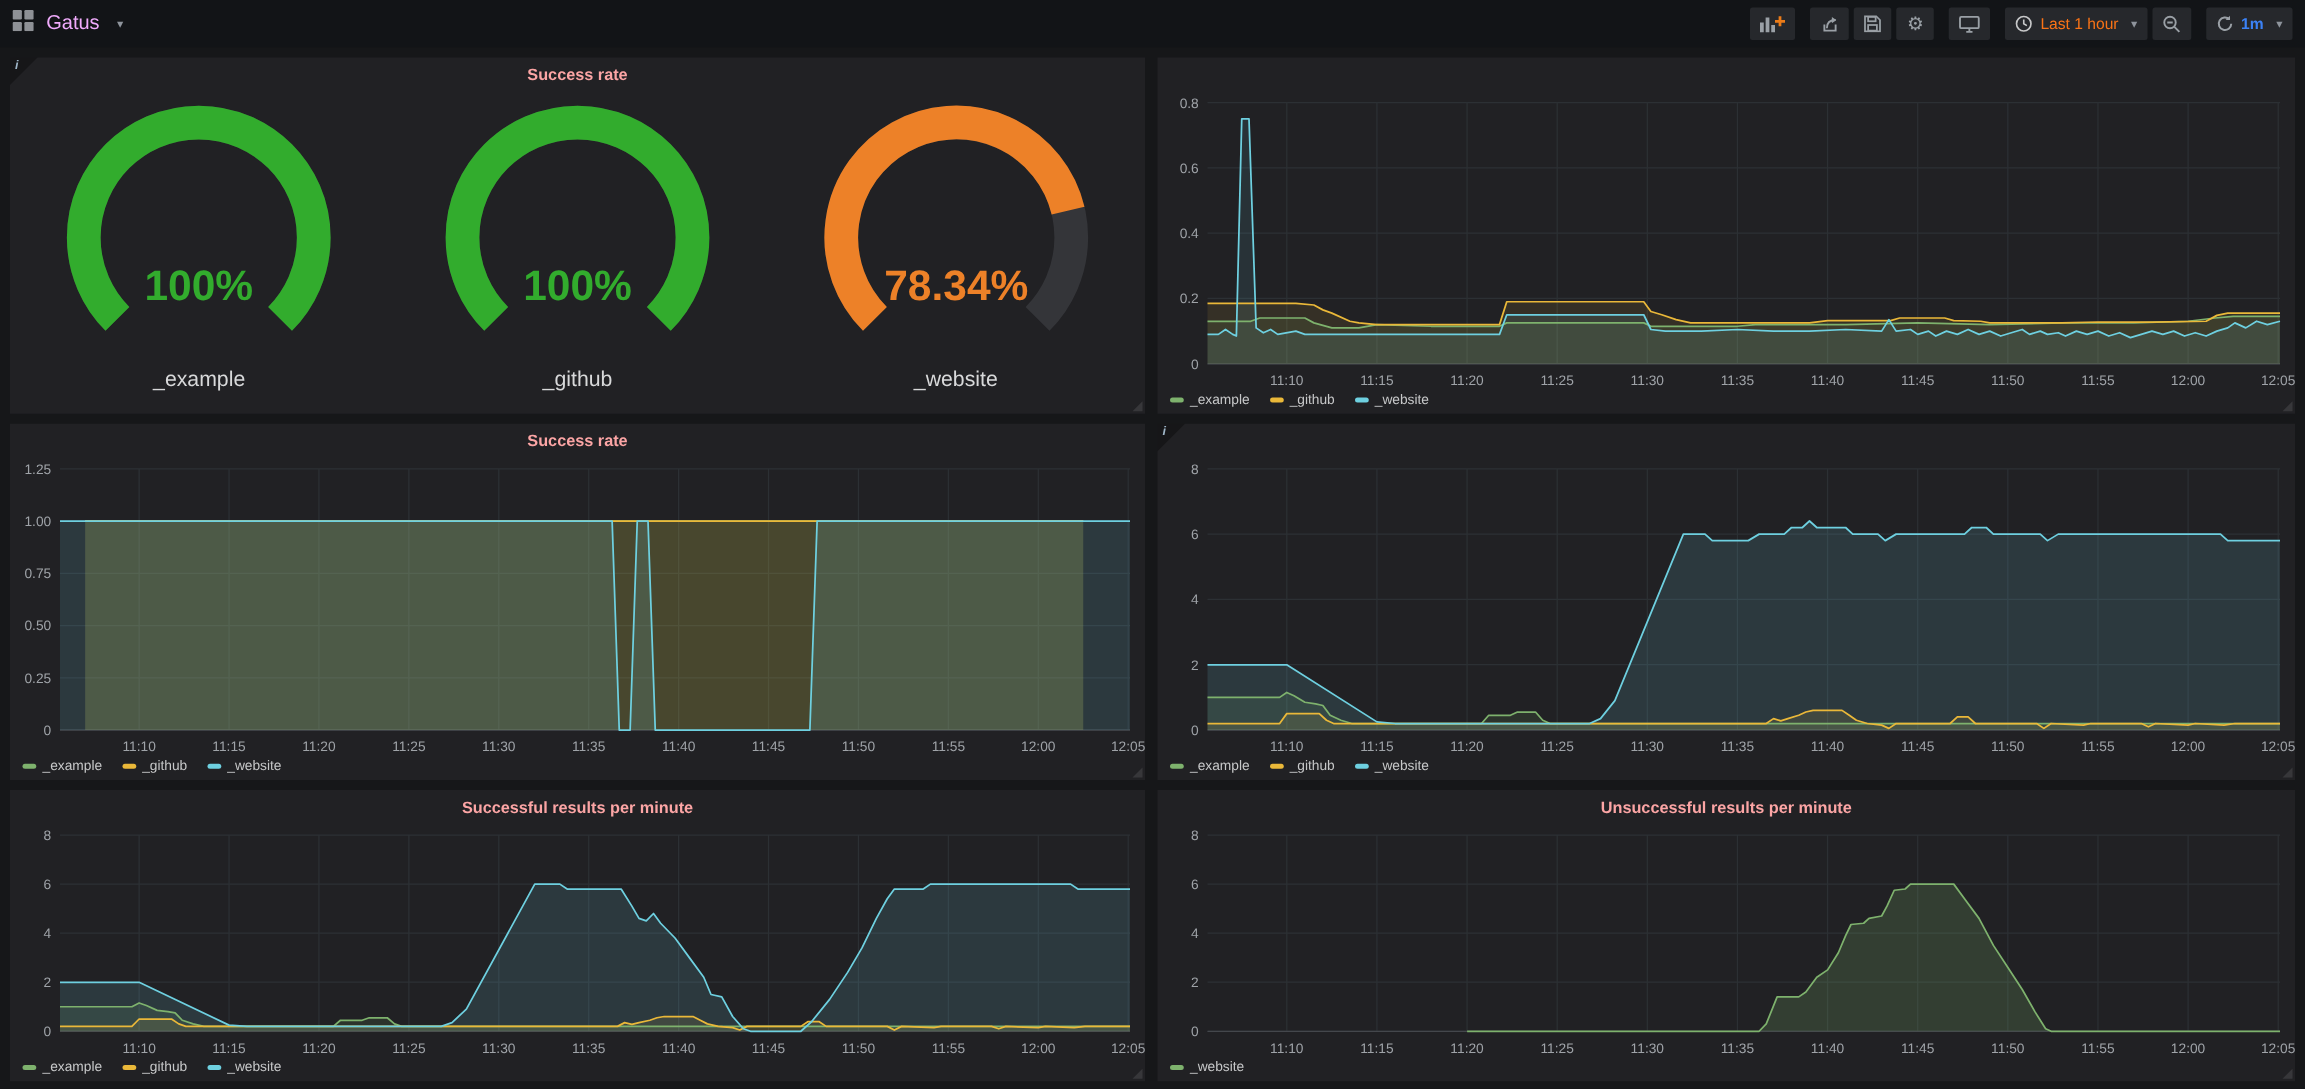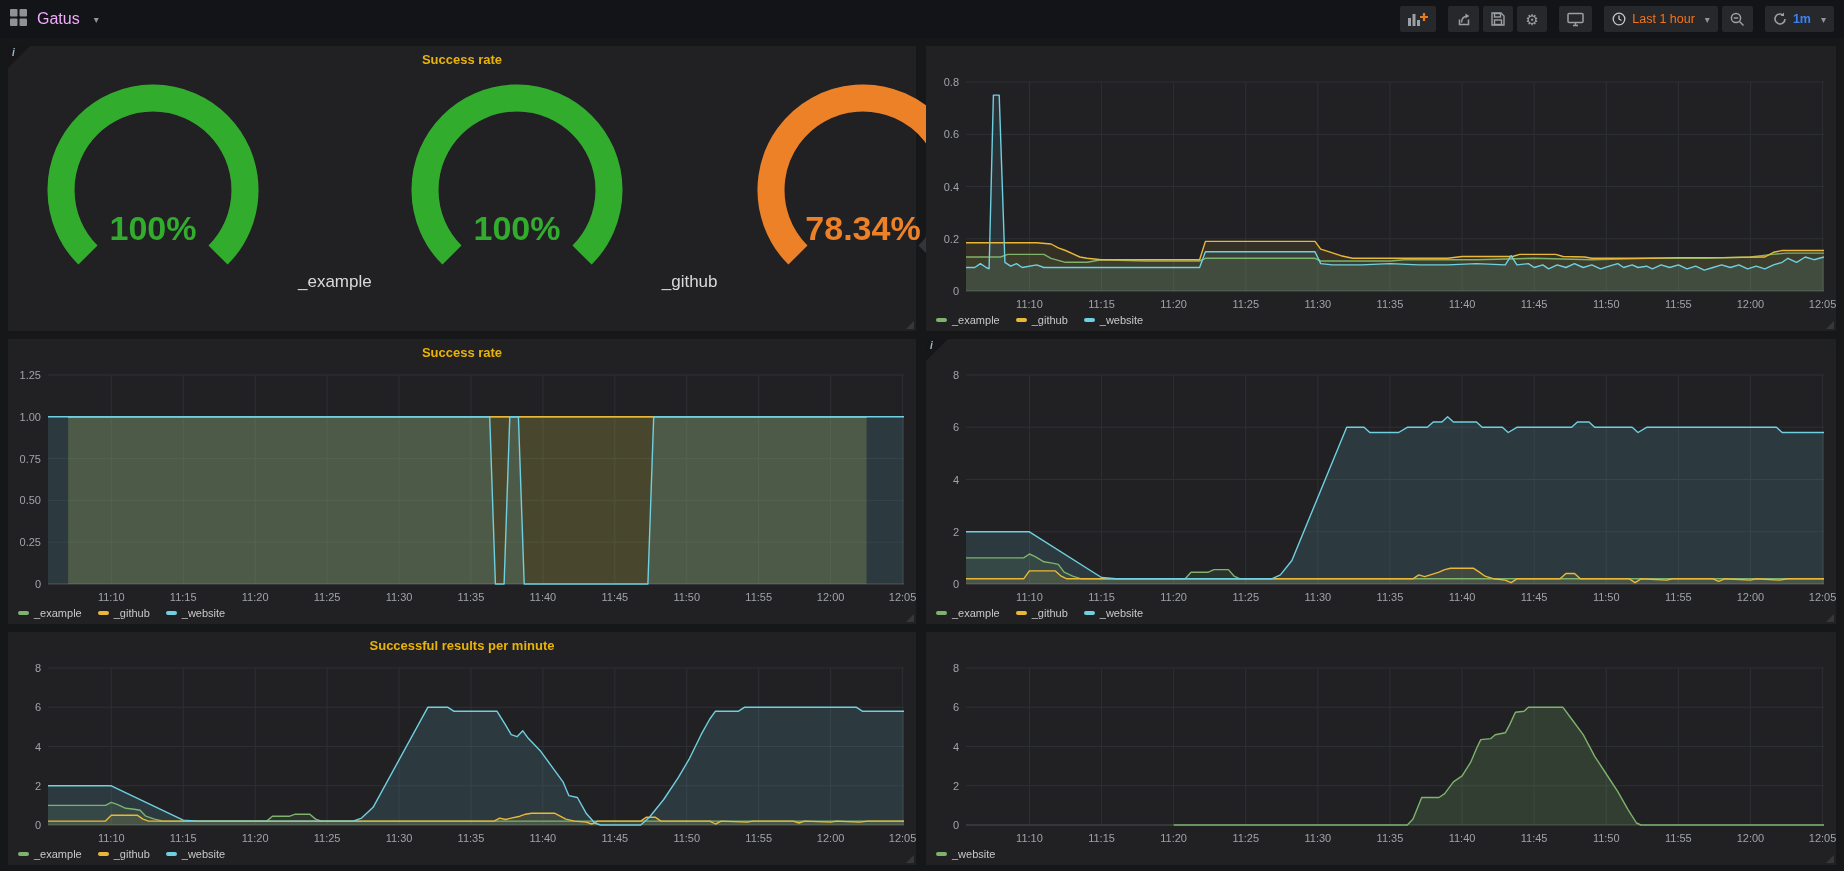--- a/index.html
+++ b/index.html
@@ -19,36 +19,36 @@
   .refresh-int{color:#3b82f6;font-size:12.5px;font-weight:bold;}
   .gear-glyph{color:#9aa0a6;font-size:15px;line-height:1;}
   
   .panel{position:absolute;background:#212124;}
   .p-tl{left:8px;  top:46px;  width:908px;height:285px;}
   .p-tr{left:926px; top:46px;  width:910px;height:285px;}
   .p-ml{left:8px;  top:339px; width:908px;height:285px;}
   .p-mr{left:926px; top:339px; width:910px;height:285px;}
   .p-bl{left:8px;  top:632px; width:908px;height:233px;}
   .p-br{left:926px; top:632px; width:910px;height:233px;}
-  .panel-title{position:absolute;top:6px;left:0;right:0;text-align:center;color:#eab308;
+  .panel-title{position:absolute;top:6px;left:0;right:0;text-align:center;color:#fca5a5;
     font-size:13px;font-weight:bold;cursor:pointer;}
   .info-corner{position:absolute;top:0;left:0;width:0;height:0;
     border-top:22px solid rgba(0,0,0,.32);border-right:22px solid transparent;}
   .info-i{position:absolute;top:1px;left:4px;color:#9fb6c8;font-size:10px;font-weight:bold;font-style:italic;}
   .resize-corner{position:absolute;right:2px;bottom:2px;width:0;height:0;
     border-bottom:8px solid rgba(255,255,255,.10);border-left:8px solid transparent;}
   .chart{position:absolute;left:0;right:0;top:28px;bottom:0;}
   .legend{position:absolute;left:10px;bottom:5px;display:flex;gap:16px;align-items:center;}
   .leg-item{display:flex;align-items:center;gap:5px;cursor:pointer;}
   .leg-swatch{width:11px;height:4px;border-radius:2px;display:inline-block;}
   .leg-name{color:#c7c8c9;font-size:11px;}
   
   .gauge-row{position:absolute;top:26px;left:0;right:0;bottom:0;display:flex;
     justify-content:space-around;align-items:flex-start;padding-top:8px;}
-  .gauge{display:flex;align-items:flex-end;}
+  .gauge{display:flex;flex-direction:column;align-items:center;}
   .gauge-label{color:#d8d9da;font-size:17px;margin-top:2px;}
 </style>
 </head>
 <body>
 
 <div class="navbar">
   <div class="nav-left">
     <span>
       <svg width="17" height="17" viewBox="0 0 17 17">
         <rect x="0" y="0" width="7.5" height="7.5" rx="1" fill="#8e9196"></rect>
@@ -419,20 +419,21 @@
       </span>
       <span class="leg-item">
         <i class="leg-swatch" style="background: rgb(110, 208, 224);"></i>
         <span class="leg-name">_website</span>
       </span>
     </div>
   <div class="resize-corner"></div>
 </div>
 
 <div class="panel p-br">
+  <div class="panel-title">Unsuccessful results per minute</div>
   <div class="chart"><svg width="910" height="205">
         <line x1="40" x2="898" y1="165" y2="165" stroke="#2c3034" stroke-width="1"></line>
         <text x="33" y="169" text-anchor="end" fill="#9fa3a8" font-size="11" font-family="Liberation Sans, sans-serif">0</text>
         <line x1="40" x2="898" y1="125.75" y2="125.75" stroke="#2c3034" stroke-width="1"></line>
         <text x="33" y="129.75" text-anchor="end" fill="#9fa3a8" font-size="11" font-family="Liberation Sans, sans-serif">2</text>
         <line x1="40" x2="898" y1="86.5" y2="86.5" stroke="#2c3034" stroke-width="1"></line>
         <text x="33" y="90.5" text-anchor="end" fill="#9fa3a8" font-size="11" font-family="Liberation Sans, sans-serif">4</text>
         <line x1="40" x2="898" y1="47.25" y2="47.25" stroke="#2c3034" stroke-width="1"></line>
         <text x="33" y="51.25" text-anchor="end" fill="#9fa3a8" font-size="11" font-family="Liberation Sans, sans-serif">6</text>
         <line x1="40" x2="898" y1="8" y2="8" stroke="#2c3034" stroke-width="1"></line>

